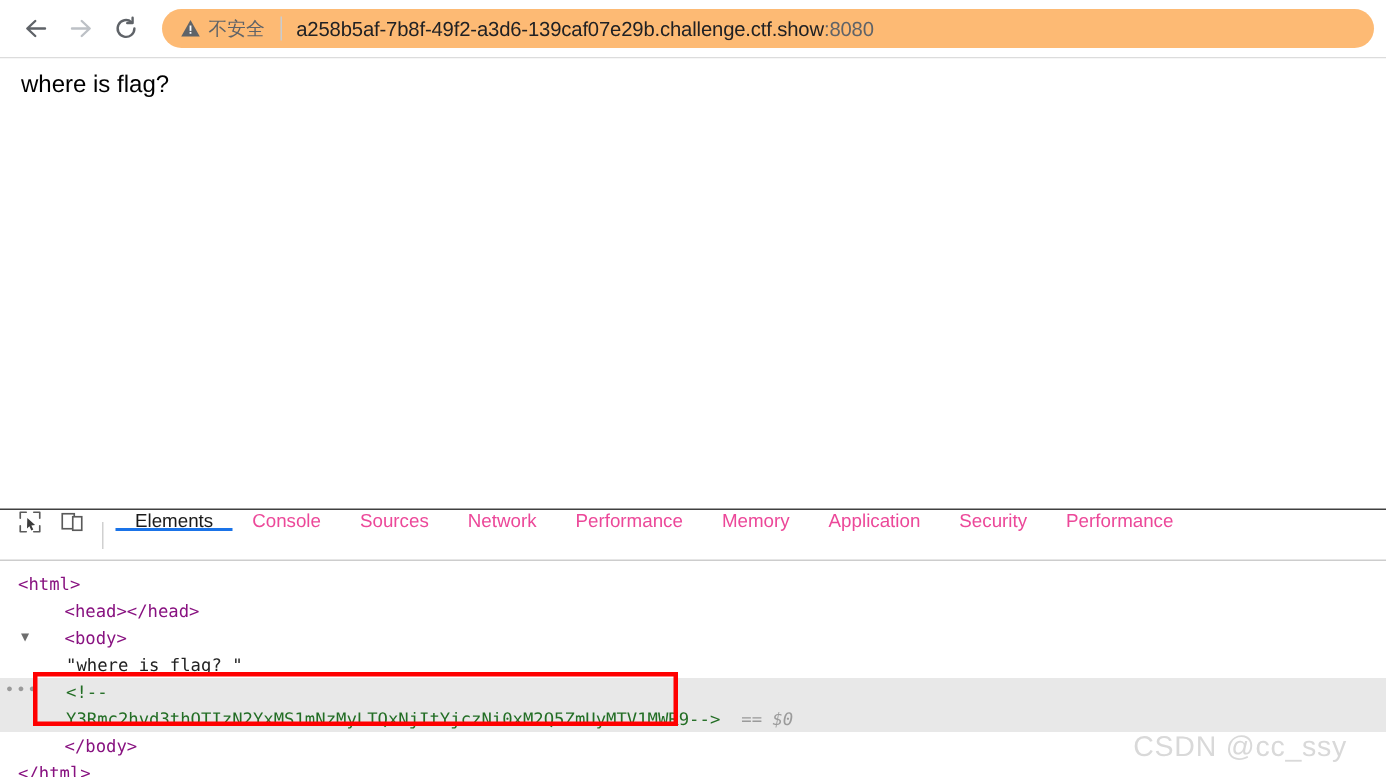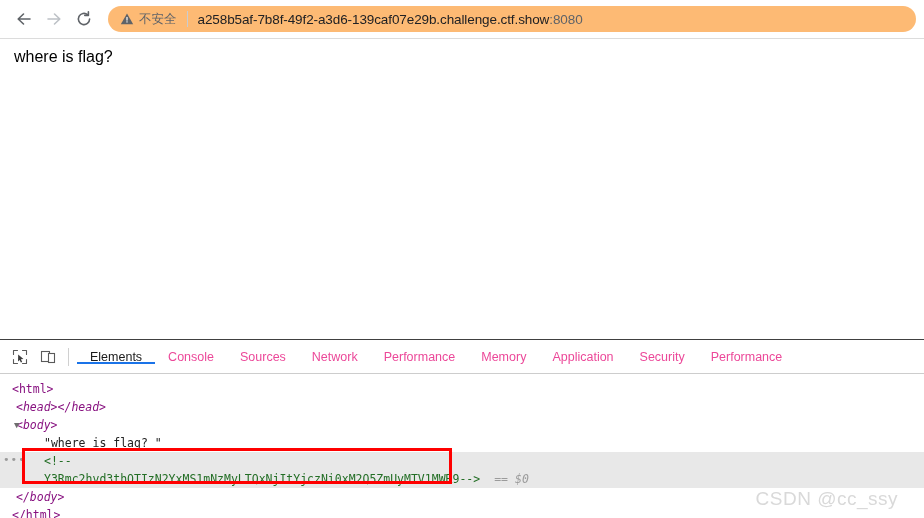--- a/index.html
+++ b/index.html
@@ -113,21 +113,21 @@
     background: #ffffff;
     display: flex;
     flex-direction: column;
     position: relative;
     overflow: hidden;
   }
   .dt-tabbar {
     height: 34px;
     min-height: 34px;
     display: flex;
-    align-items: center;
+    align-items: flex-start;
     border-bottom: 1px solid #cdcdcd;
     background: #ffffff;
     padding-left: 6px;
     box-sizing: border-box;
   }
   .dt-icon-btn {
     width: 28px;
     display: flex;
     align-items: center;
     justify-content: center;
@@ -185,21 +185,21 @@
   .gutter-dots {
     position: absolute;
     left: 3px;
     top: 0;
     height: 18px;
     line-height: 16px;
     color: #9a9a9a;
     font-size: 11px;
     letter-spacing: 1px;
   }
-  .indent-1 { padding-left: 16px; font-style: italic; }
+  .indent-1 { padding-left: 43px; }
   .indent-2 { padding-left: 44px; }
   .tri {
     position: absolute;
     left: 14px;
     top: 0;
     height: 18px;
     line-height: 18px;
     color: #6e6e6e;
     font-size: 9px;
   }

